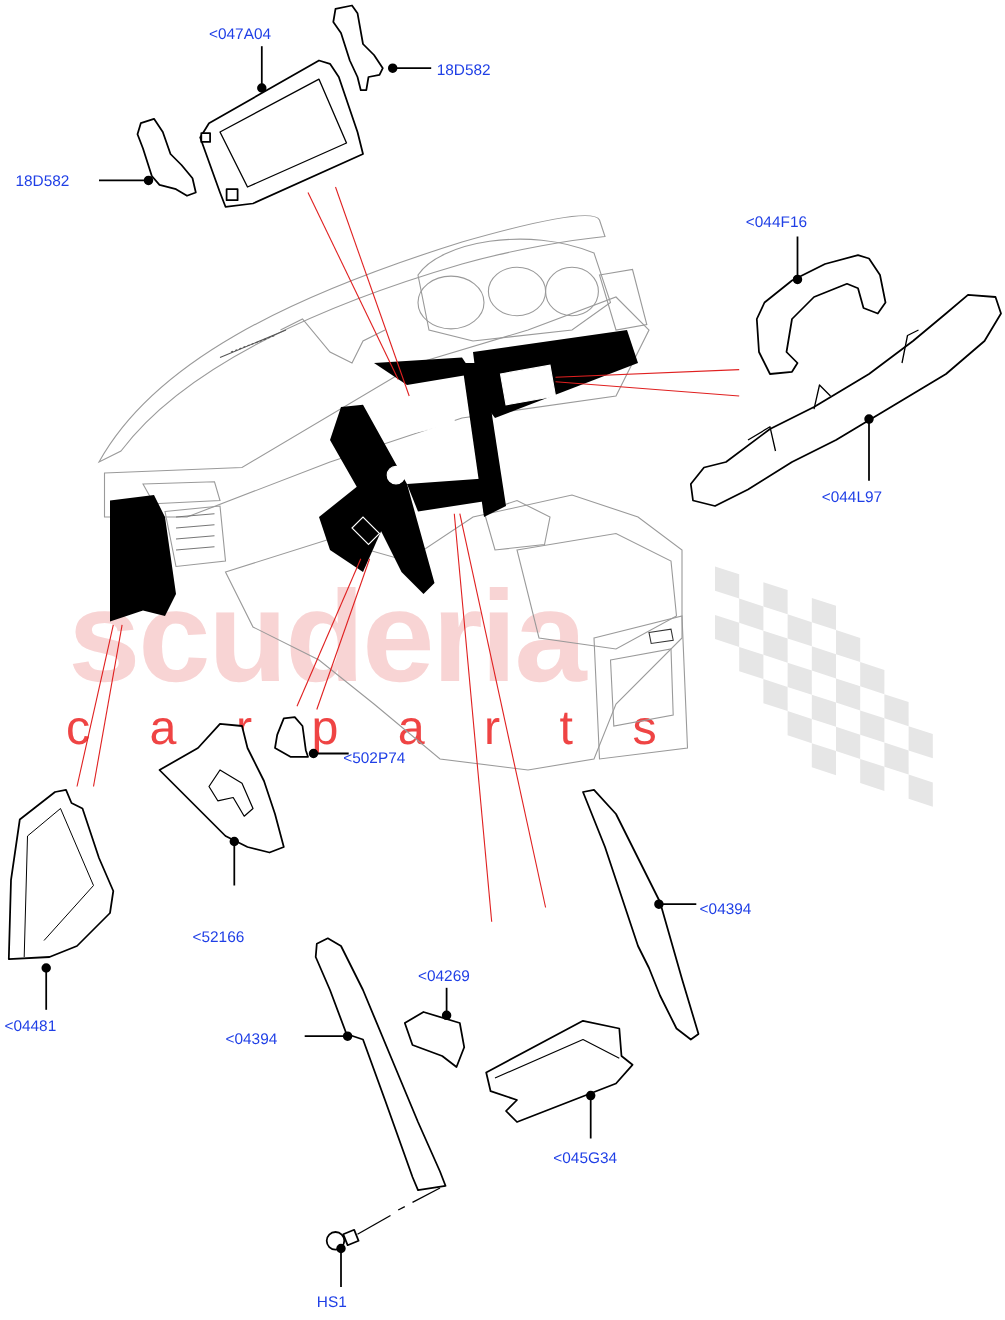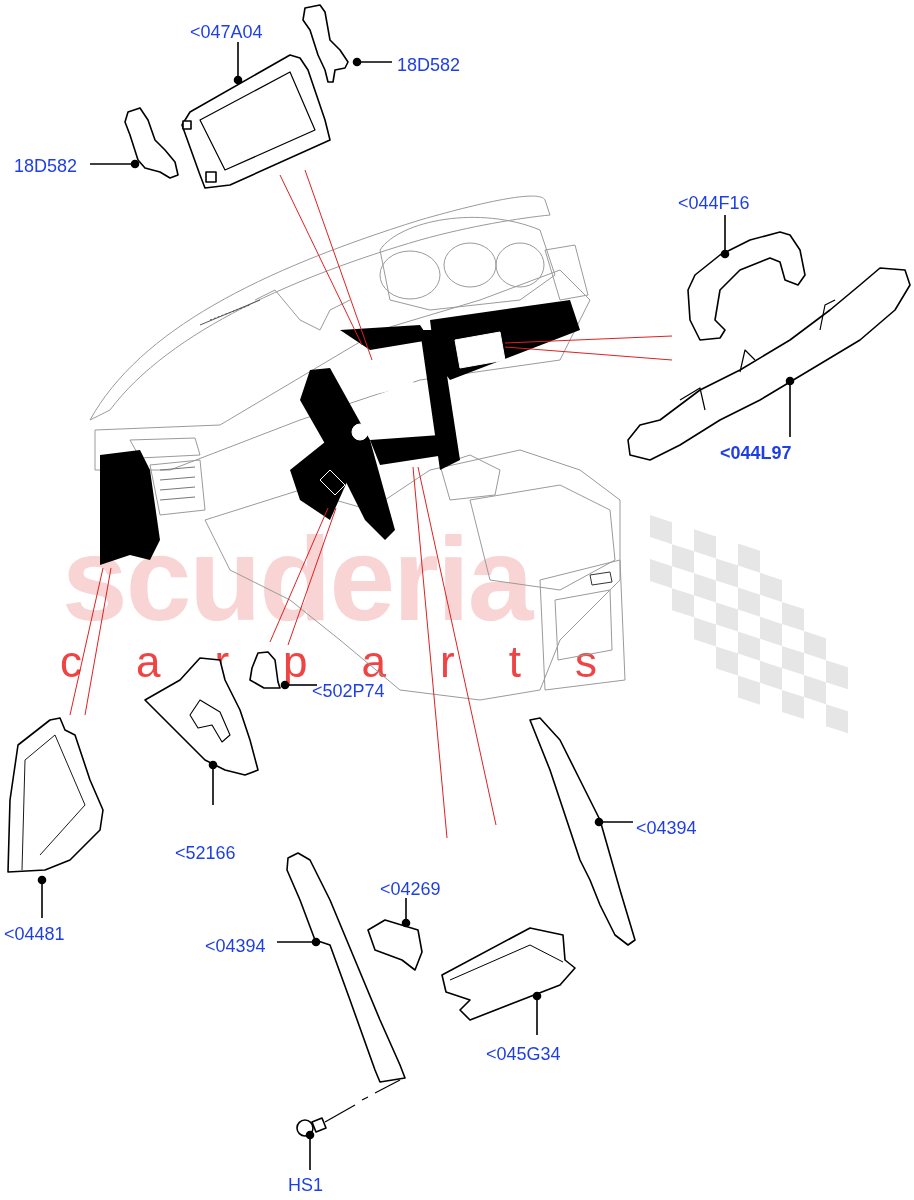--- a/index.html
+++ b/index.html
@@ -4,21 +4,21 @@
 <style>
   html, body { margin: 0; padding: 0; background: #ffffff; }
   body { width: 914px; height: 1200px; position: relative; overflow: hidden;
          font-family: "Liberation Sans", "DejaVu Sans", sans-serif; }
   #canvas { position: absolute; left: 0; top: 0; width: 914px; height: 1200px; }
   .wm-scuderia { position: absolute; left: 62px; top: 520px; font-size: 118px; font-weight: bold;
                  color: #f8d4d4; letter-spacing: -2px; line-height: 1; white-space: nowrap; z-index: 0; }
   .wm-carparts { position: absolute; left: 60px; top: 640px; font-size: 44px; color: #ef4444;
                  letter-spacing: 54px; line-height: 1; white-space: nowrap; z-index: 0; }
   svg.art { position: absolute; left: 0; top: 0; z-index: 1; }
-  .callout { position: absolute; color: #1f3fe6; font-size: 18px; line-height: 1; white-space: nowrap;
+  .callout { position: absolute; color: #1f3fe6; font-size: 14px; line-height: 1; white-space: nowrap;
              z-index: 3; cursor: pointer; }
 </style>
 </head>
 <body>
 
 <div id="canvas">
 
   <div class="wm-scuderia">scuderia</div>
   <div class="wm-carparts">carparts</div>
 
@@ -199,22 +199,22 @@
         <circle cx="537" cy="996" r="3.5"></circle>
       <line x1="310" y1="1135" x2="310" y2="1170"></line>
         <circle cx="310" cy="1135" r="3.5"></circle>
     </g>
   </svg>
 
   <div class="callout" style="left:190px;top:23px;">&lt;047A04</div>
   <div class="callout" style="left:397px;top:56px;">18D582</div>
   <div class="callout" style="left:14px;top:157px;">18D582</div>
   <div class="callout" style="left:678px;top:194px;">&lt;044F16</div>
-  <div class="callout" style="left:720px;top:444px;font-weight:bold;">&lt;044L97</div>
+  <div class="callout" style="left:747px;top:444px;">&lt;044L97</div>
   <div class="callout" style="left:312px;top:682px;">&lt;502P74</div>
   <div class="callout" style="left:175px;top:844px;">&lt;52166</div>
   <div class="callout" style="left:636px;top:819px;">&lt;04394</div>
   <div class="callout" style="left:4px;top:925px;text-align:right;">&lt;04481</div>
   <div class="callout" style="left:380px;top:880px;">&lt;04269</div>
   <div class="callout" style="left:205px;top:937px;">&lt;04394</div>
-  <div class="callout" style="left:486px;top:1045px;">&lt;045G34</div>
+  <div class="callout" style="left:503px;top:1045px;">&lt;045G34</div>
   <div class="callout" style="left:288px;top:1176px;">HS1</div>
 </div>
 
 </body></html>

